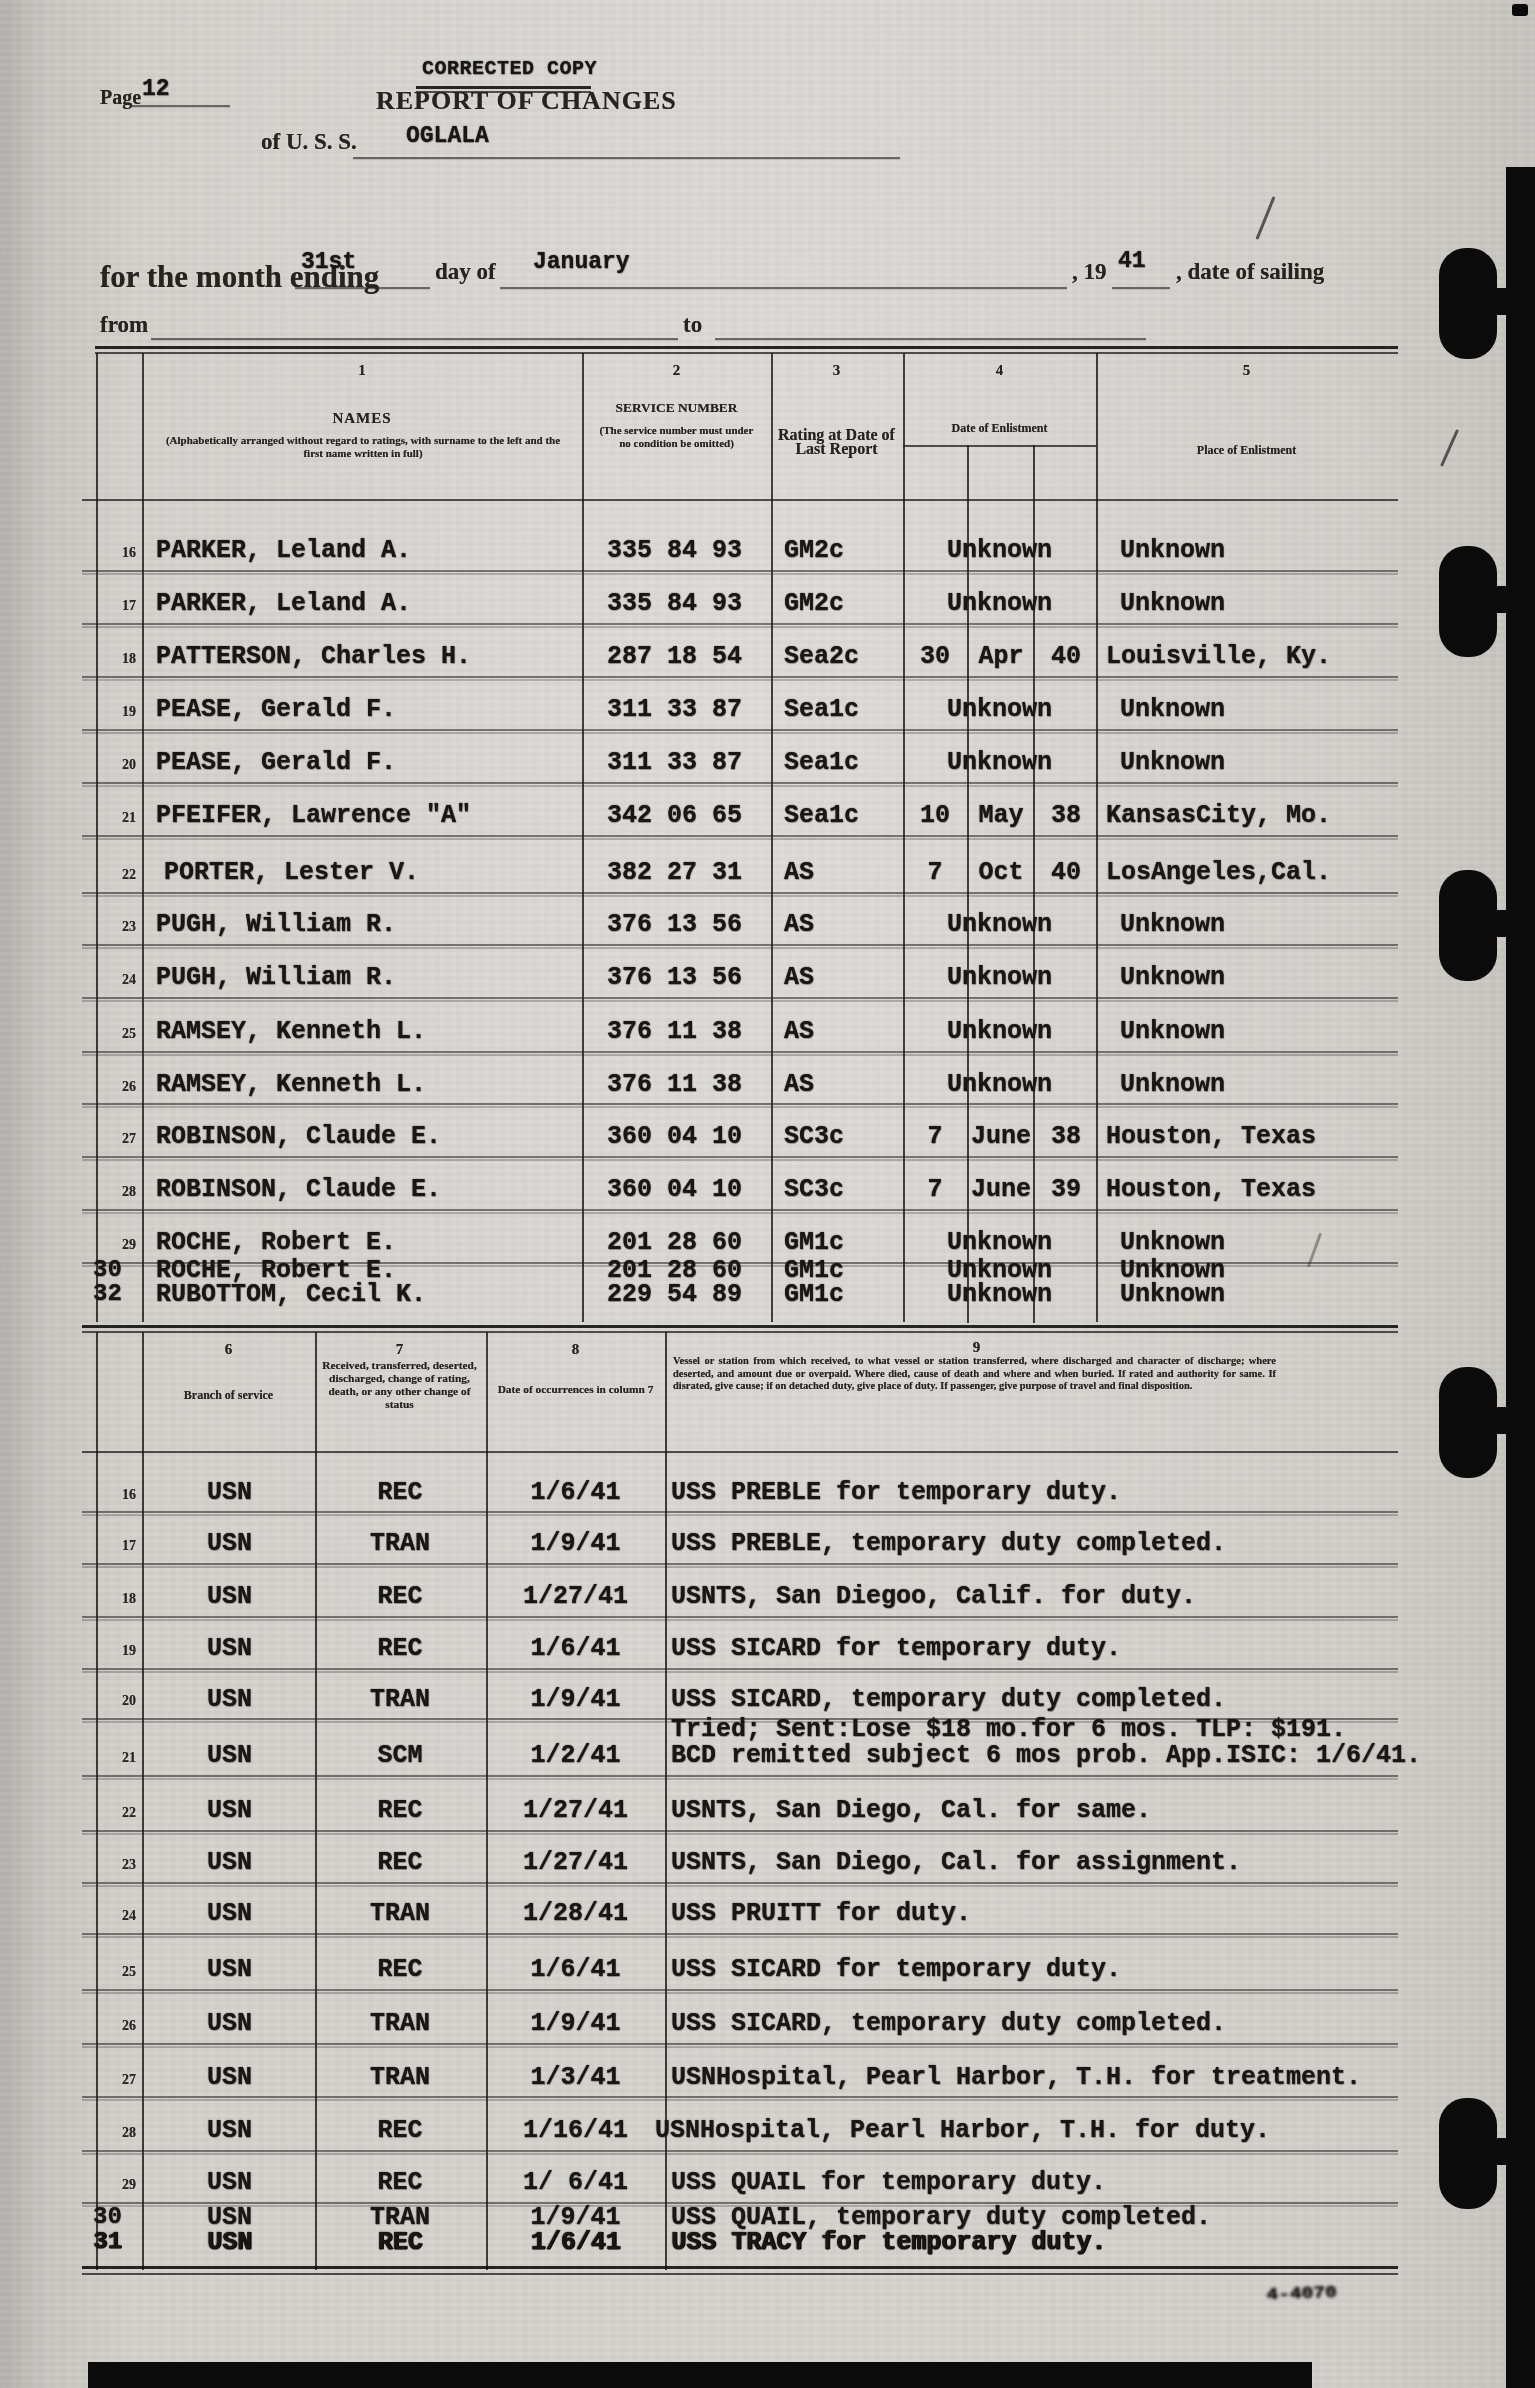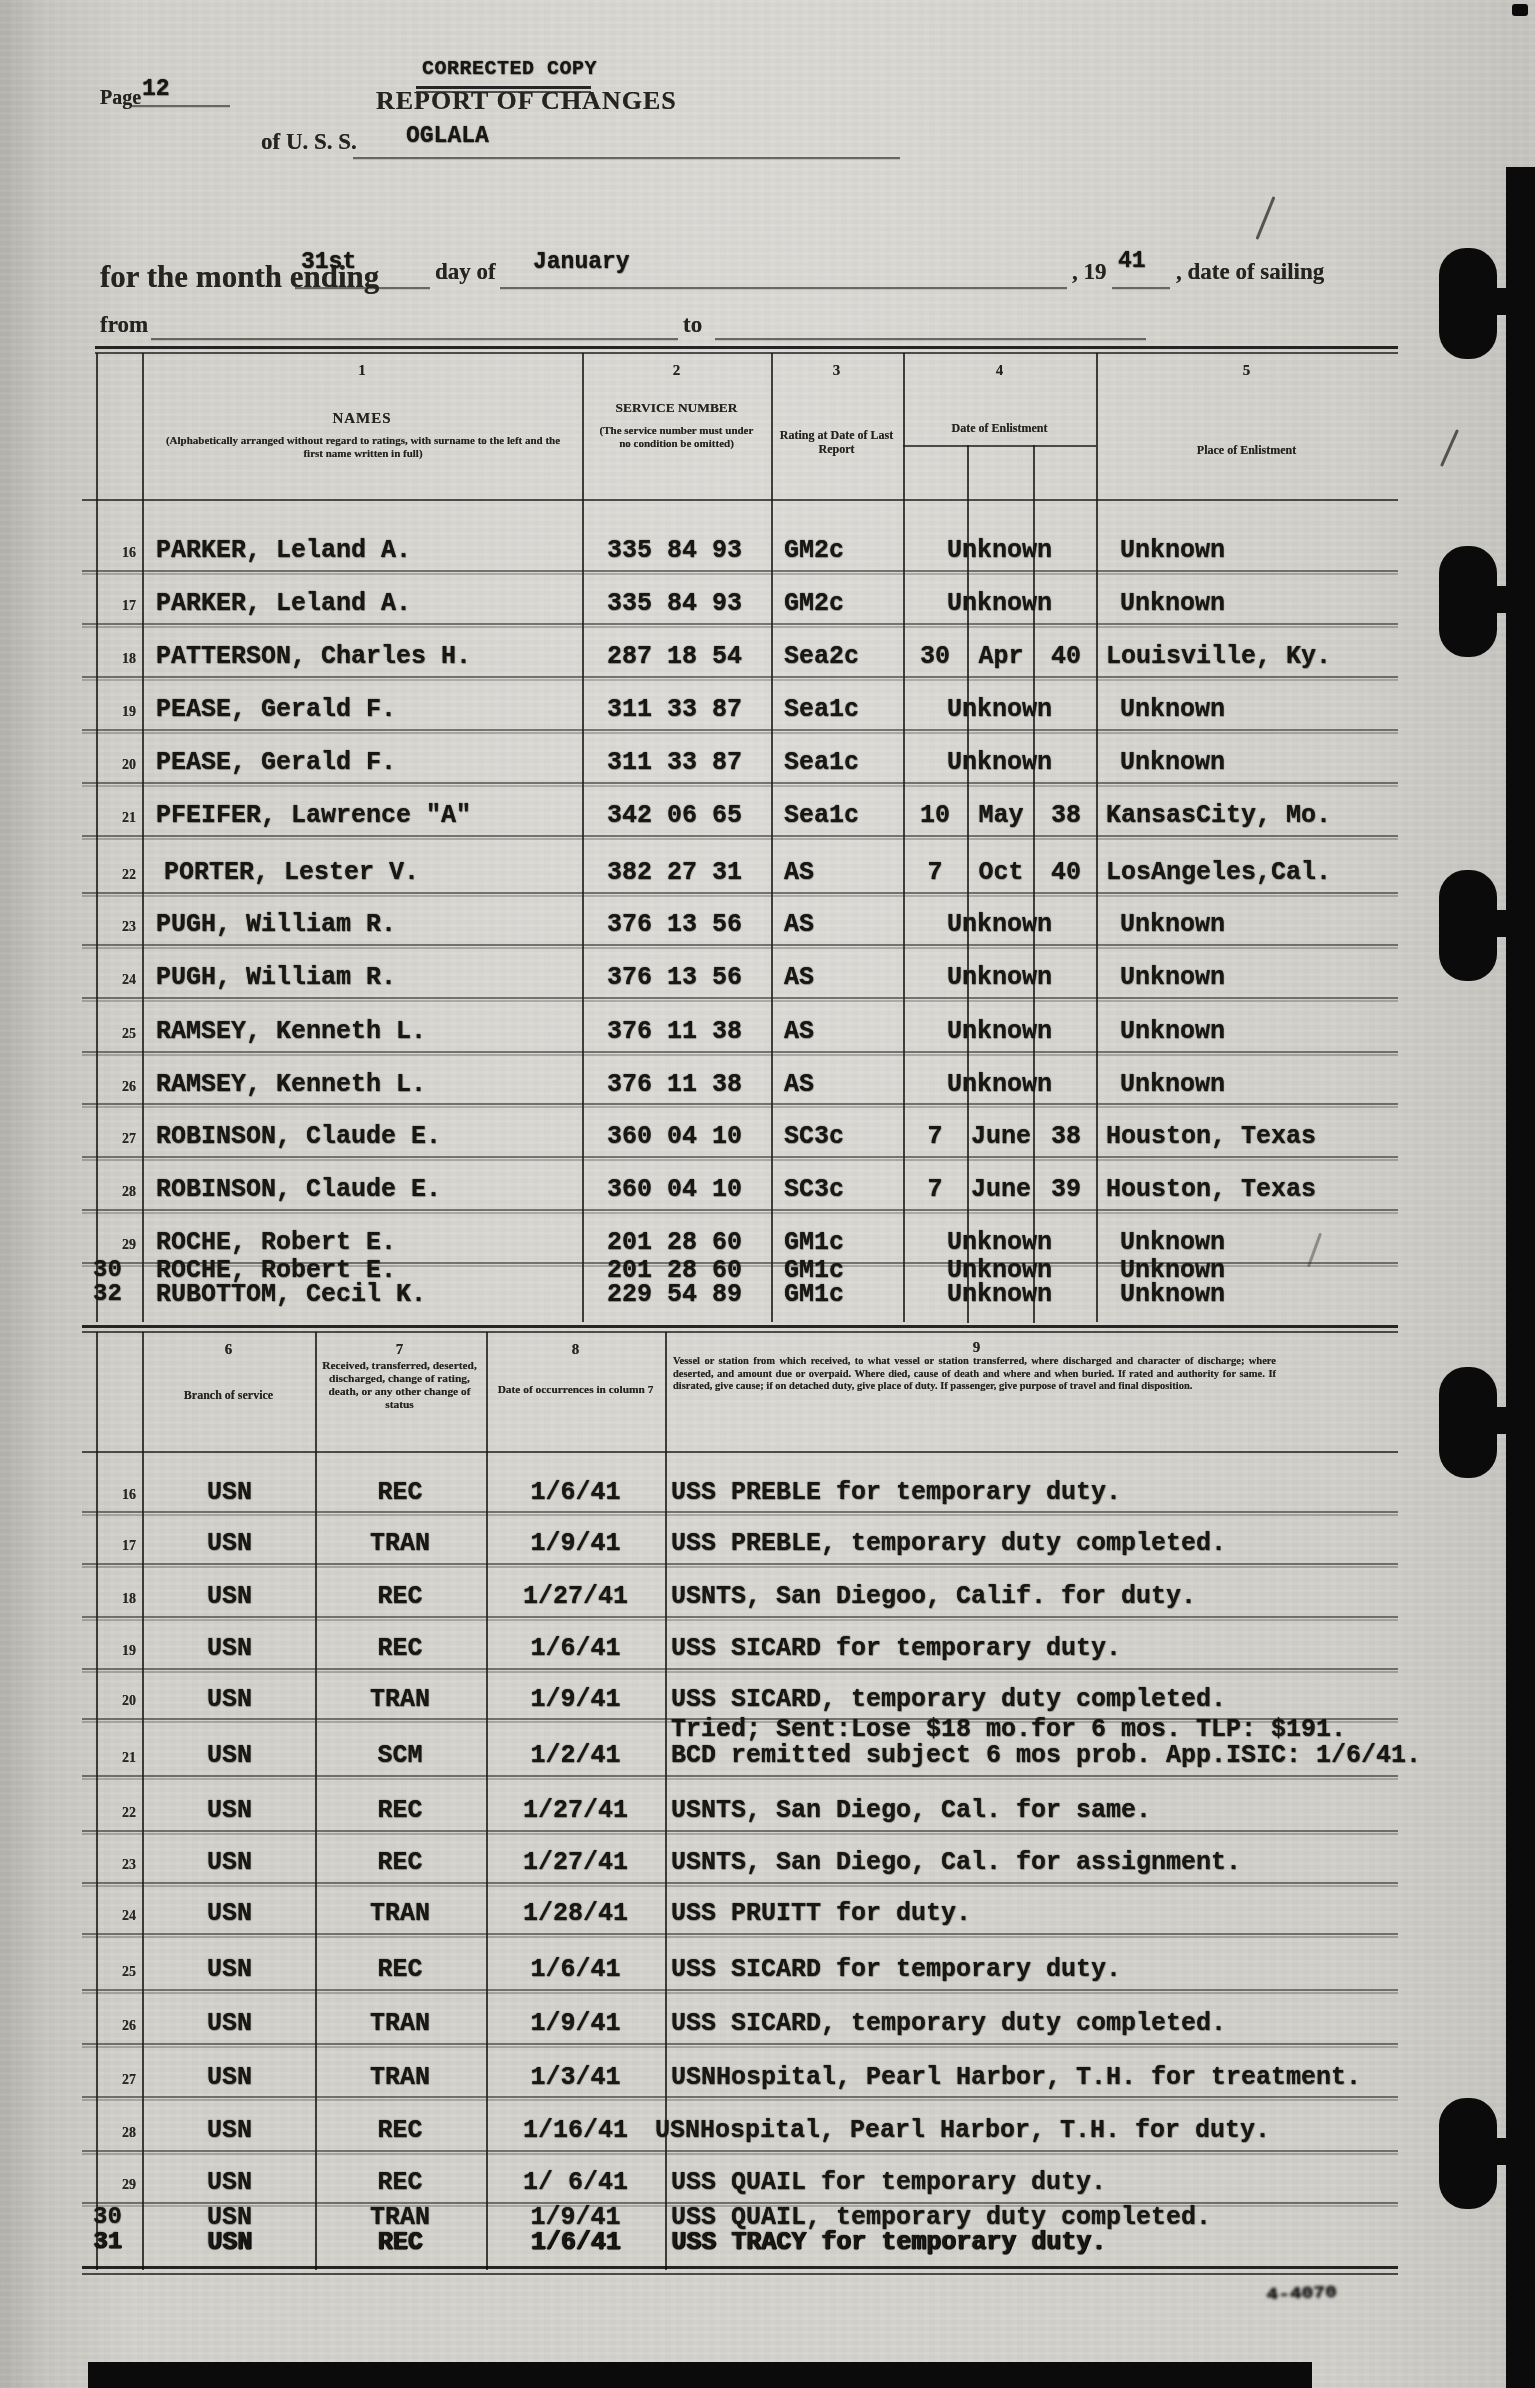--- a/index.html
+++ b/index.html
@@ -89,21 +89,21 @@
     <div class="printed colno ctr" style="left:153px;top:362px;width:418px;">1</div>
     <div class="printed colno ctr" style="left:589px;top:362px;width:175px;">2</div>
     <div class="printed colno ctr" style="left:774px;top:362px;width:125px;">3</div>
     <div class="printed colno ctr" style="left:903px;top:362px;width:193px;">4</div>
     <div class="printed colno ctr" style="left:1142px;top:362px;width:209px;">5</div>
 
     <div class="printed ctr" style="left:153px;top:410px;width:418px;font-size:15px;letter-spacing:1px;">NAMES</div>
     <div class="printed cap" style="left:159px;top:434px;width:408px;">(Alphabetically arranged without regard to ratings, with surname to the left and the first name written in full)</div>
     <div class="printed ctr" style="left:589px;top:400px;width:175px;font-size:13.4px;">SERVICE NUMBER</div>
     <div class="printed cap" style="left:595px;top:424px;width:163px;">(The service number must under no condition be omitted)</div>
-    <div class="printed cap" style="left:774px;top:428px;width:125px;font-size:12px;line-height:14px;">Rating at Date of Last Report</div>
+    <div class="printed cap" style="left:774px;top:428px;width:125px;font-size:16px;line-height:14px;">Rating at Date of Last Report</div>
     <div class="printed cap" style="left:903px;top:422px;width:193px;font-size:12px;">Date of Enlistment</div>
     <div class="printed cap" style="left:1142px;top:444px;width:209px;font-size:12px;">Place of Enlistment</div>
 
     <div id="t1-rows" style="left:0;top:0;">
         <div class="printed rownum" style="position: absolute; left: 92px; top: 545px; width: 44px; text-align: right;">16</div>
         <div class="typed" style="position: absolute; left: 156px; top: 538px;">PARKER, Leland A.</div>
         <div class="typed" style="position: absolute; left: 607px; top: 538px;">335 84 93</div>
         <div class="typed" style="position: absolute; left: 784px; top: 538px;">GM2c</div>
         <div class="typed ctr" style="position: absolute; left: 903px; top: 538px; width: 193px;">Unknown</div>
         <div class="typed" style="position: absolute; left: 1120px; top: 538px;">Unknown</div>

